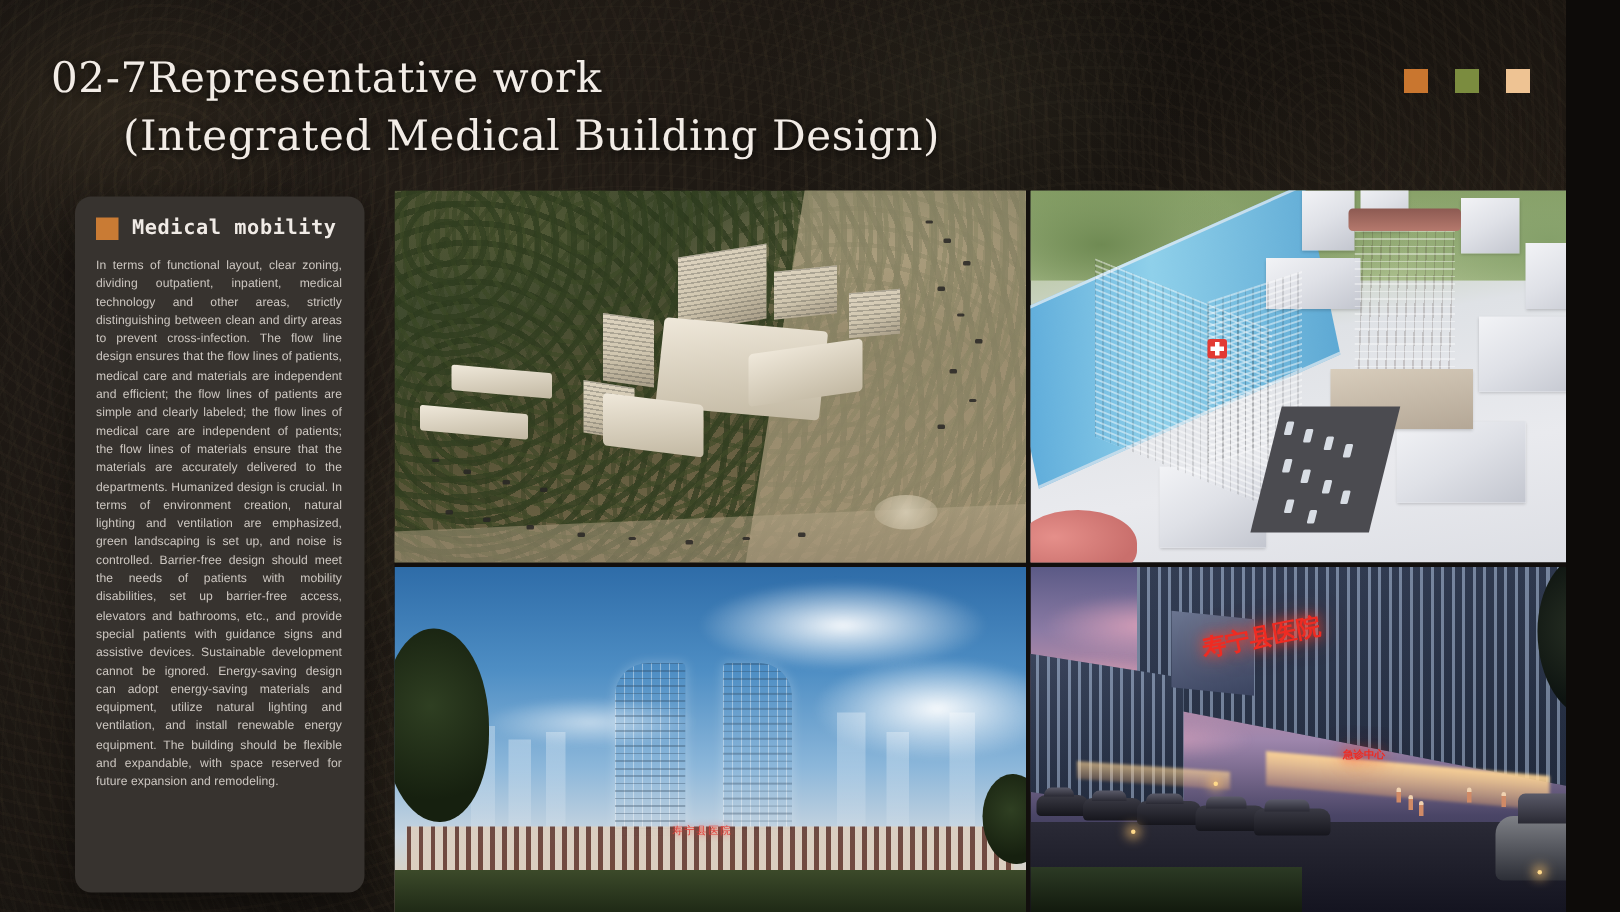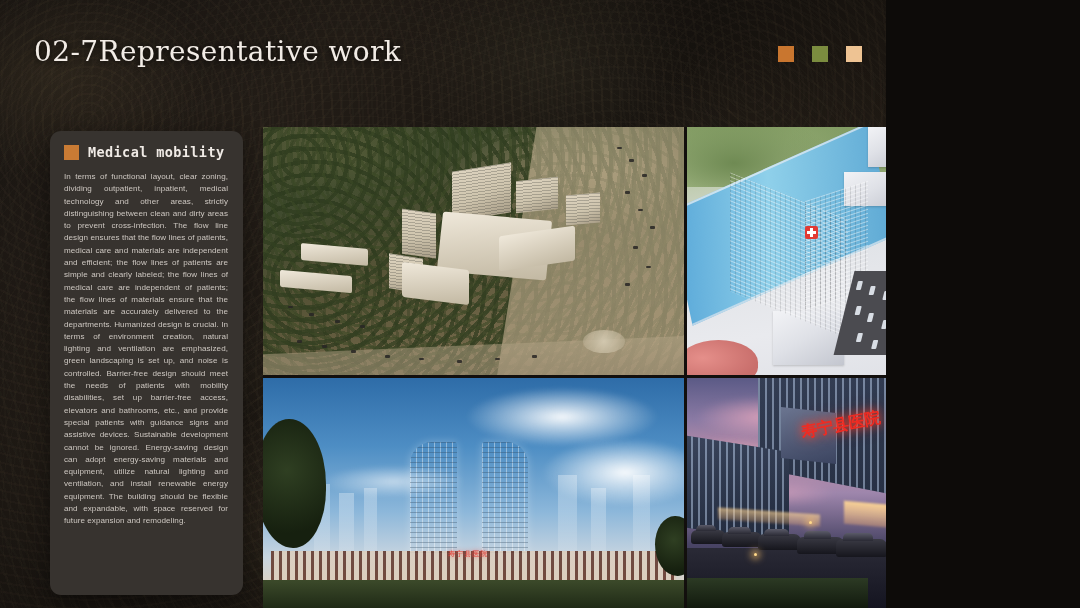--- a/index.html
+++ b/index.html
@@ -7,21 +7,21 @@
 
   html, body {
     width:1080px; height:608px;
     overflow:hidden;
     background:#0d0b09;
     font-family:"Liberation Sans", sans-serif;
   }
 
   #slide {
     position:relative;
-    width:886px; height:608px;
+    width:1044px; height:608px;
     overflow:hidden;
     background:#171310;
   }
 
   
   .bg {
     position:absolute; inset:0;
     background-color:#1a1512;
     background-image:
       radial-gradient(ellipse 220px 150px at 6% 12%,  rgba(64,54,38,.55), transparent 70%),
@@ -361,20 +361,21 @@
 <body>
 
 <div id="slide">
 
   <div class="bg"></div>
   <div class="bg-speckle"></div>
   <div class="bg-vignette"></div>
 
   <div class="heading">
     <span>02-7Representative work</span>
+    <span class="line2">(Integrated Medical Building Design)</span>
   </div>
 
   <div class="squares">
     <i style="background: rgb(201, 118, 47);"></i>
     <i style="background: rgb(123, 140, 63);"></i>
     <i style="background: rgb(238, 195, 147);"></i>
   </div>
 
   <div class="panel">
     <div class="panel-head">

